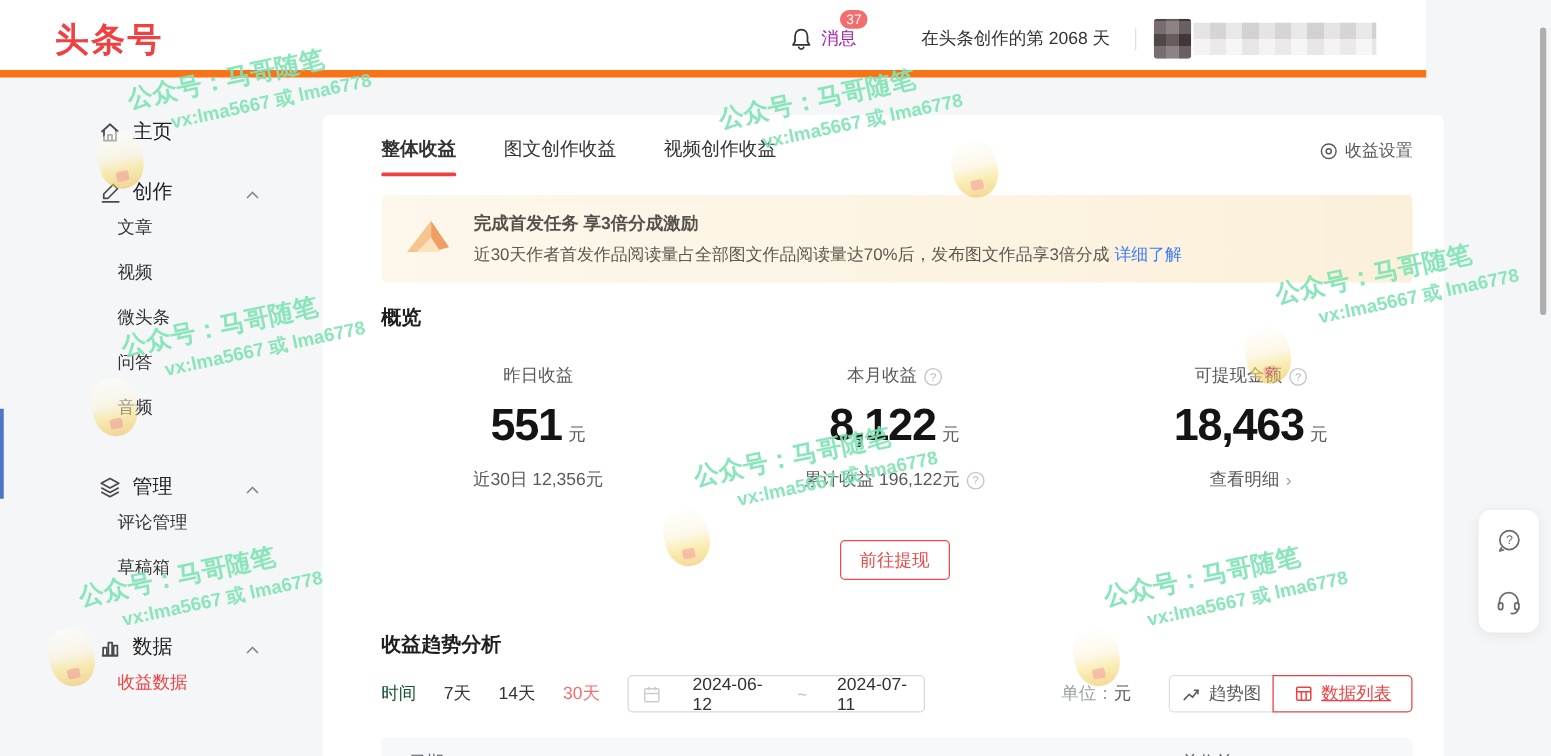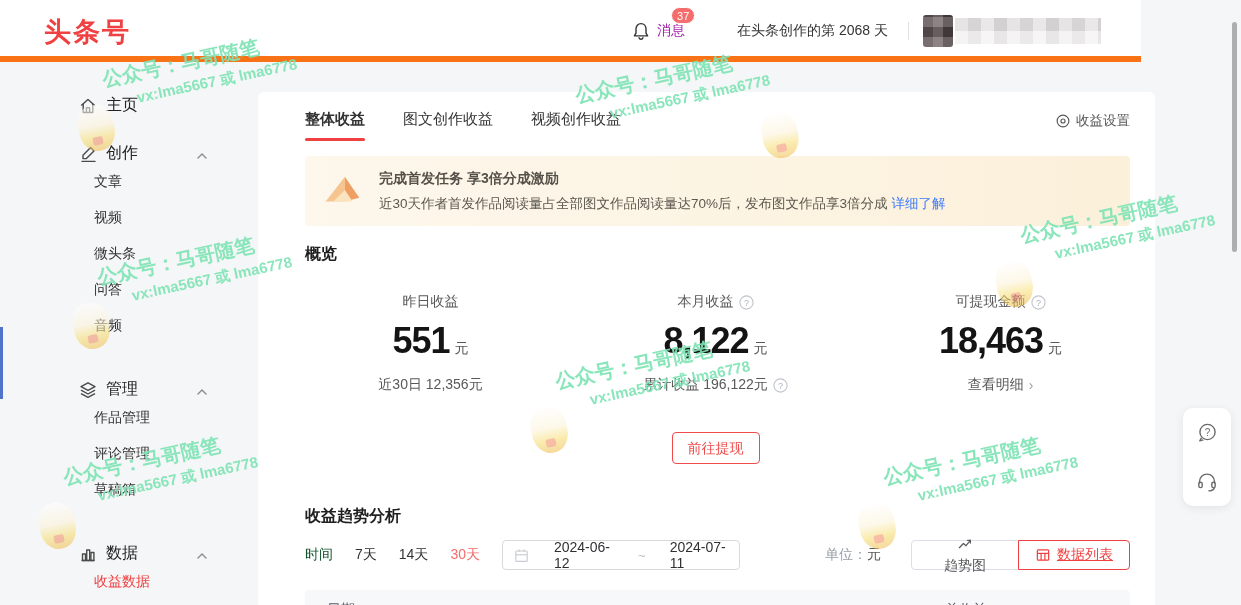--- a/index.html
+++ b/index.html
@@ -84,21 +84,21 @@
   .date-box { margin-left:22px; width:238px; height:30px; border:1px solid #d9d9d9; border-radius:4px;
               display:flex; align-items:center; padding:0 10px; gap:24px; background:#fff; cursor:pointer; }
   .date-txt { font-size:14px; color:#303133; }
   .date-sep { font-size:13px; color:#b8bcc2; }
   .unit-wrap { margin-left:auto; margin-right:30px; font-size:14px; }
   .unit-label { color:#9aa0a6; }
   .unit-value { color:#595959; }
   .seg { display:flex; height:30px; }
   .seg-btn { display:flex; align-items:center; justify-content:center; gap:6px; font-size:14px;
              border:1px solid #dcdfe6; background:#fff; color:#595959; cursor:pointer; }
-  .seg-btn.chart { width:108px; border-radius:4px 0 0 4px;flex-direction:column; }
+  .seg-btn.chart { width:84px; border-radius:4px 0 0 4px; }
   .seg-btn.table { width:112px; border-radius:0 4px 4px 0; border:1px solid #f04142; color:#f04142; margin-left:-1px;text-decoration:underline; }
   .tbl-band { position:absolute; top:498px; left:47px; width:825px; bottom:0; overflow:hidden;
               background:#f7f8fa; border-radius:4px 4px 0 0; }
   .tbl-band .th { position:absolute; top:11px; font-size:14px; color:#595966; }
   .th-date { left:22px; }
   .th-total { left:640px; }
   
   .float-panel { position:absolute; right:10px; top:408px; width:48px; height:98px; background:#fff;
                  border-radius:10px; box-shadow:0 2px 10px rgba(0,0,0,.08); z-index:70;
                  display:flex; flex-direction:column; align-items:center; justify-content:space-around; }
@@ -181,21 +181,20 @@
           <path d="M3 13.6 L10 17.4 L17 13.6"></path>
         </svg>
     </span>
     <span class="side-label">管理</span>
     <span class="side-caret">
       <svg width="16" height="16" viewBox="0 0 16 16" fill="none" stroke="#8c8c8c" stroke-width="1.4" stroke-linecap="round">
           <path d="M4 10 L8 6 L12 10"></path>
         </svg>
     </span>
   </div>
-  <div class="side-sub">作品管理</div>
   <div class="side-sub">评论管理</div>
   <div class="side-sub">草稿箱</div>
 
   <div class="side-item side-group mt8">
     <span class="ico">
       <svg width="20" height="20" viewBox="0 0 20 20" fill="none" stroke="#4a4a4a" stroke-width="1.4" stroke-linejoin="round">
           <path d="M3.5 16.5 H16.5"></path>
           <rect x="4.5" y="10" width="3" height="6.5"></rect>
           <rect x="8.7" y="6" width="3" height="10.5"></rect>
           <rect x="12.9" y="8.5" width="3" height="8"></rect>

